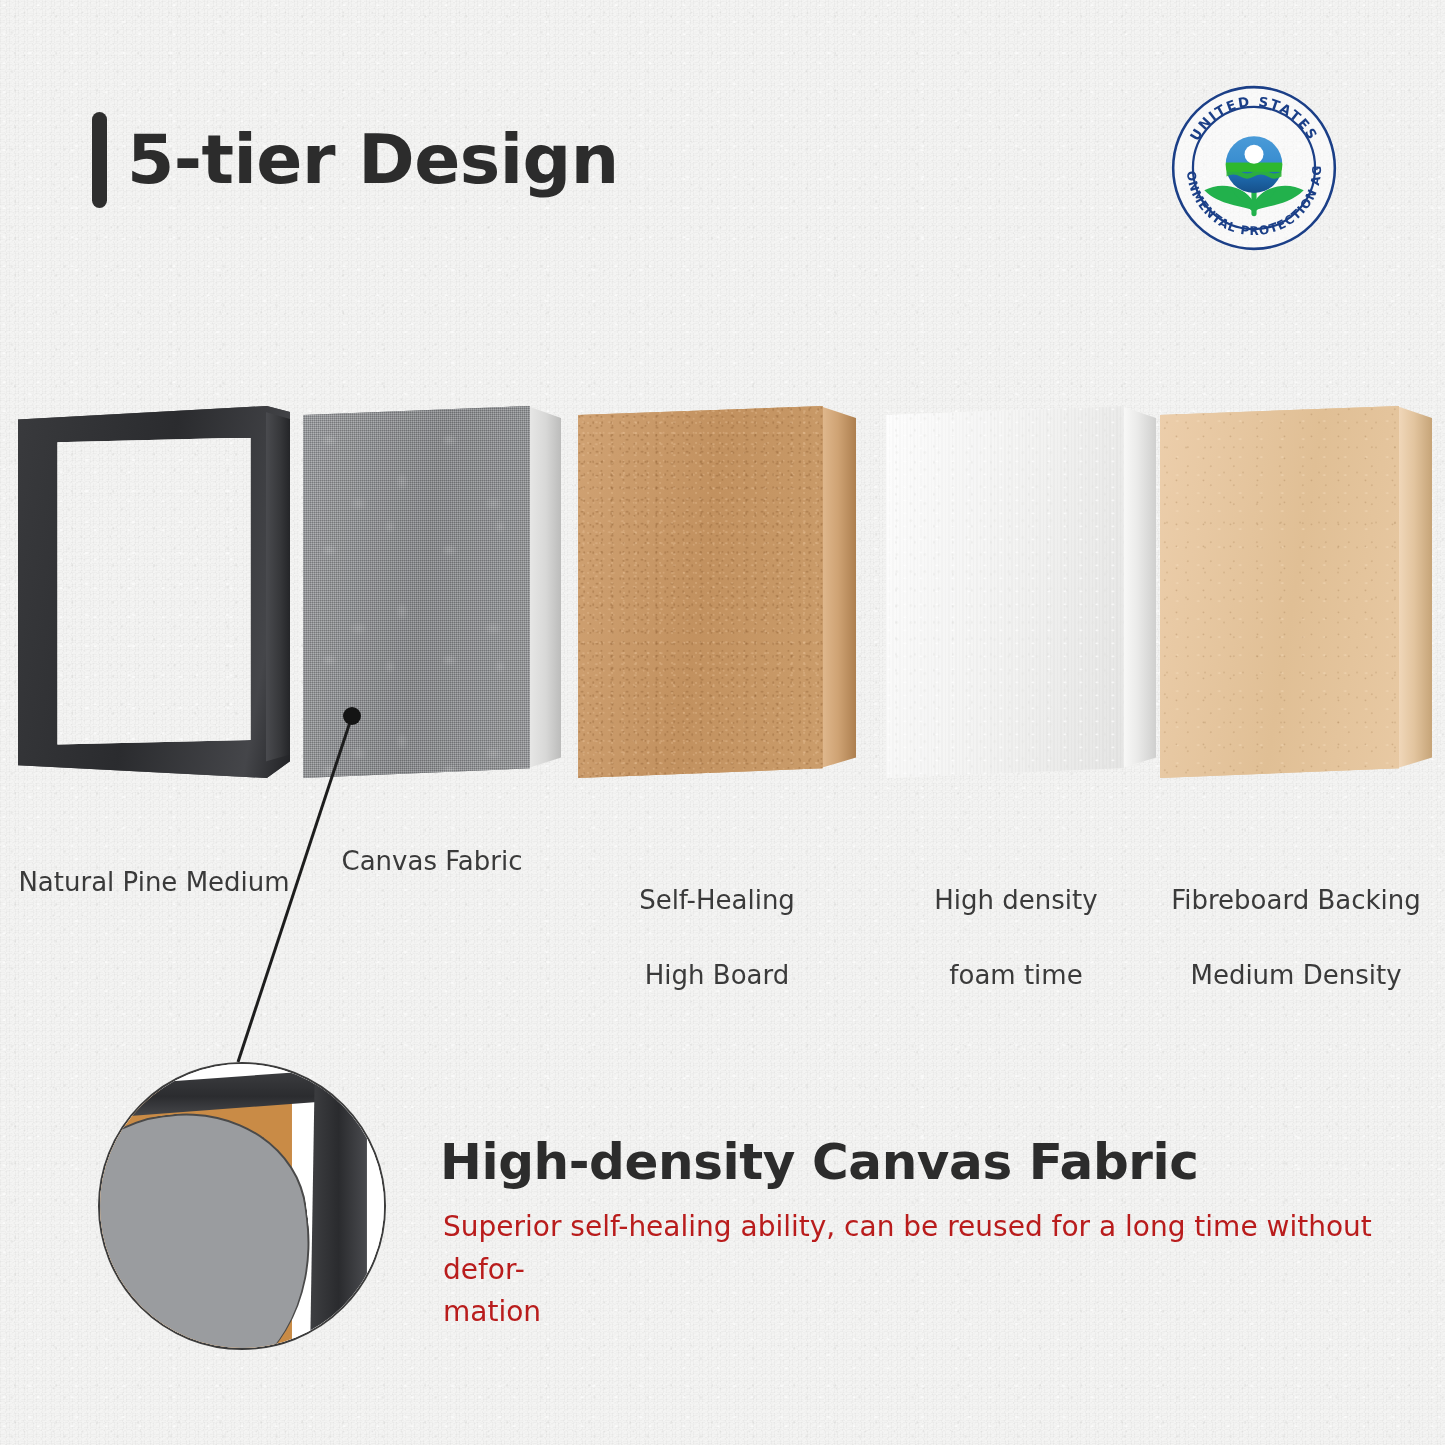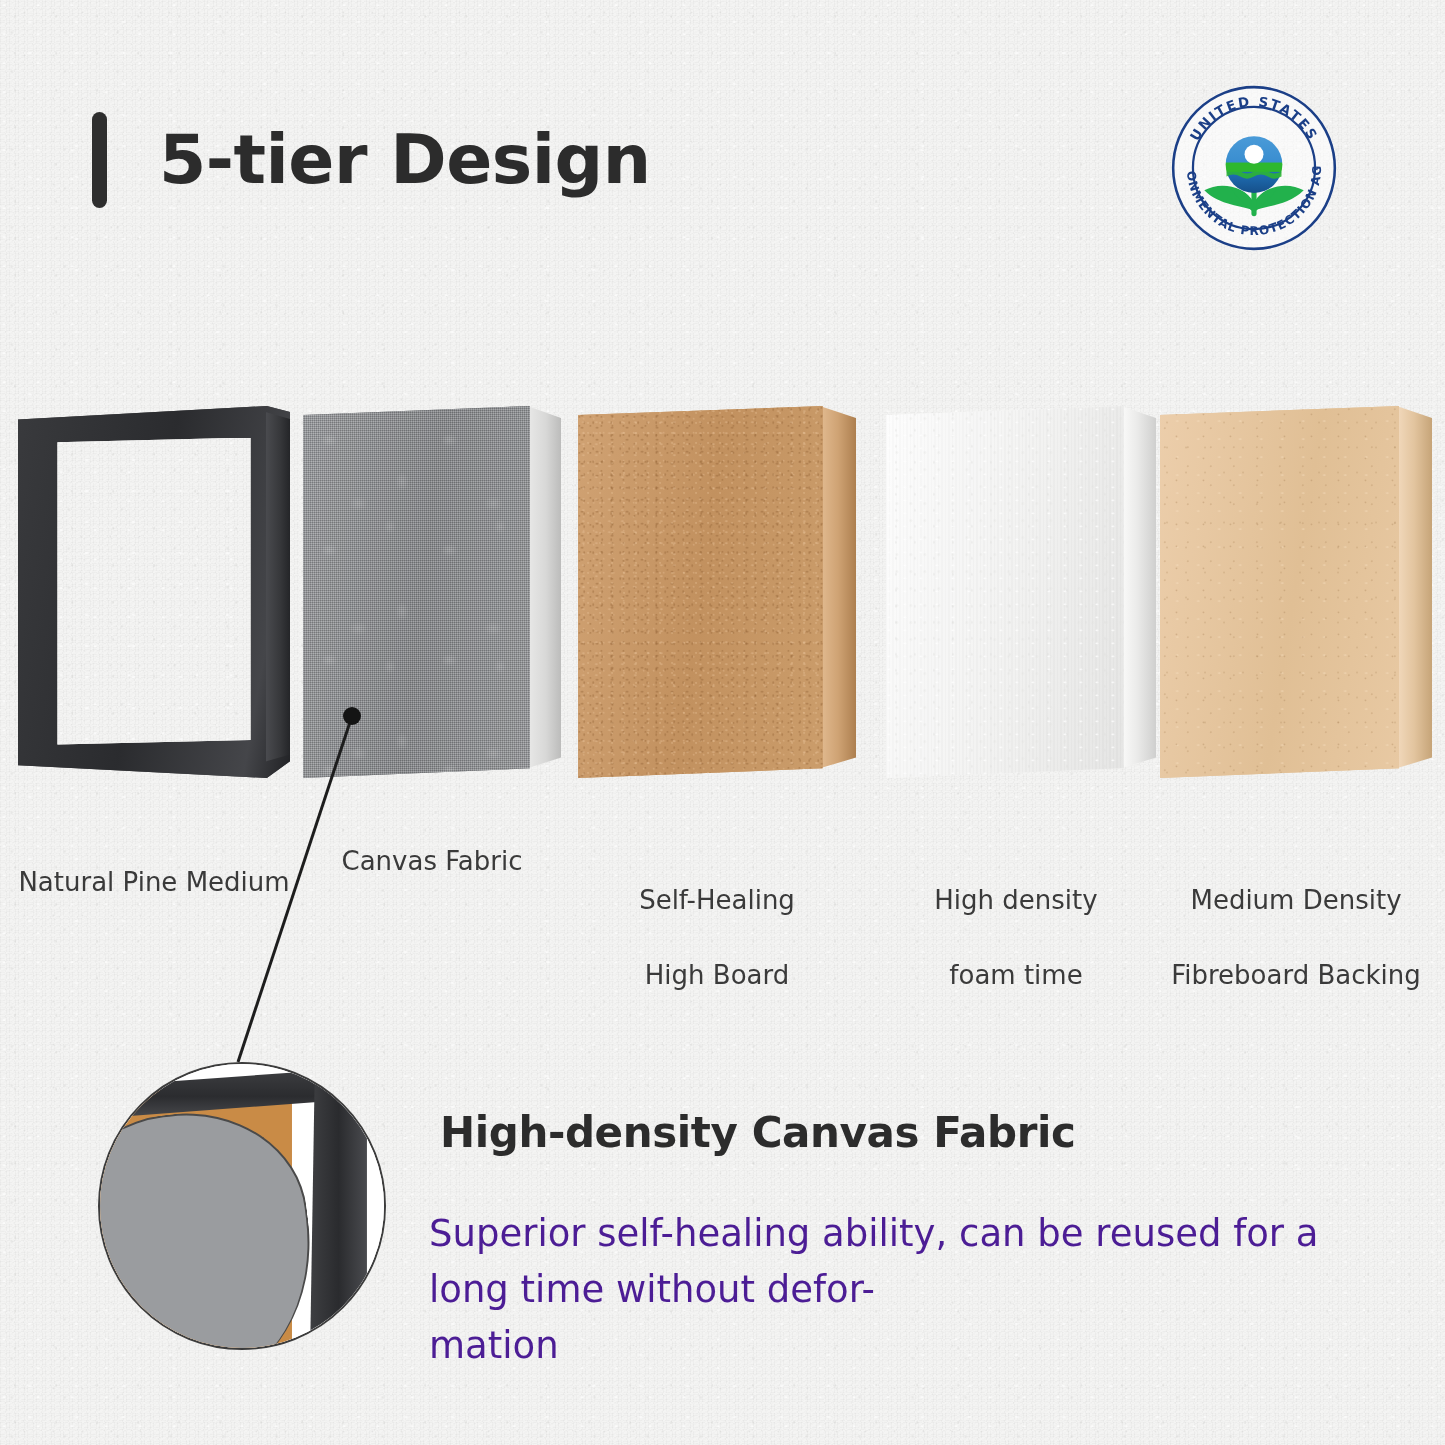--- a/index.html
+++ b/index.html
@@ -31,21 +31,21 @@
       repeating-linear-gradient(6deg, rgba(0,0,0,.018) 0 1px, rgba(255,255,255,.04) 1px 2px, rgba(0,0,0,0) 2px 5px),
       repeating-linear-gradient(148deg, rgba(0,0,0,.012) 0 2px, rgba(255,255,255,.025) 2px 4px);
     background-size:
       34px 29px, 41px 37px, 47px 31px, 29px 43px, 53px 39px,
       9px 9px, 7px 7px, 13px 13px;
   }
 
   
   .title-row{
     position:absolute; left:92px; top:112px;
-    display:flex; align-items:center; gap:52px;
+    display:flex; align-items:center; gap:20px;
   }
   .title-bar{
     width:15px; height:96px;
     background:#2e2e2e;
     border-radius:8px;
   }
   .title-text{
     font-size:68px;
     font-weight:700;
     color:#2c2c2c;
@@ -223,30 +223,30 @@
     background-image:
       radial-gradient(ellipse 2px 2px at 23% 31%, rgba(160,100,40,.5) 0%, rgba(160,100,40,0) 72%),
       radial-gradient(ellipse 2px 2px at 64% 58%, rgba(236,184,126,.55) 0%, rgba(236,184,126,0) 72%),
       radial-gradient(ellipse 3px 2px at 44% 79%, rgba(158,98,38,.45) 0%, rgba(158,98,38,0) 72%),
       linear-gradient(102deg, #d59killer 0%, #c98b46 40%, #bd7f3c 100%);
     background-size:10px 9px, 13px 11px, 12px 10px, 100% 100%;
   }
 
   
   .detail-heading{
-    position:absolute; left:440px; top:1108px;
-    font-size:42px; font-weight:700; color:#2c2c2c;
+    position:absolute; left:440px; top:1133px;
+    font-size:50px; font-weight:700; color:#2c2c2c;
     letter-spacing:-0.4px;
     font-family:"DejaVu Sans", sans-serif;
     text-align:right;
   }
   .detail-body{
-    position:absolute; left:429px; top:1206px;
+    position:absolute; left:443px; top:1206px;
     width:960px;
-    font-size:37px; line-height:1.52; color:#4c1d95;
+    font-size:28px; line-height:1.52; color:#b91c1c;
     font-family:"DejaVu Sans", sans-serif;
   }
 </style>
 </head>
 <body>
 
 <div id="stage">
 
   <div class="bg-texture"></div>
 
@@ -342,22 +342,22 @@
     <div>Self-Healing</div>
     <div>High Board</div>
   </div>
 
   <div class="label" style="left:882px; top:845px; width:268px;">
     <div>High density</div>
     <div>foam time</div>
   </div>
 
   <div class="label" style="left:1150px; top:845px; width:292px;">
+    <div>Fibreboard Backing</div>
     <div>Medium Density</div>
-    <div>Fibreboard Backing</div>
   </div>
 
   <div class="detail-circle">
     <div class="dc-white"></div>
     <div class="dc-cork tex-cork-peel"></div>
     <div class="dc-frame-top"></div>
     <div class="dc-frame-right"></div>
     <div class="dc-fabric tex-fabric-peel"></div>
   </div>
 

